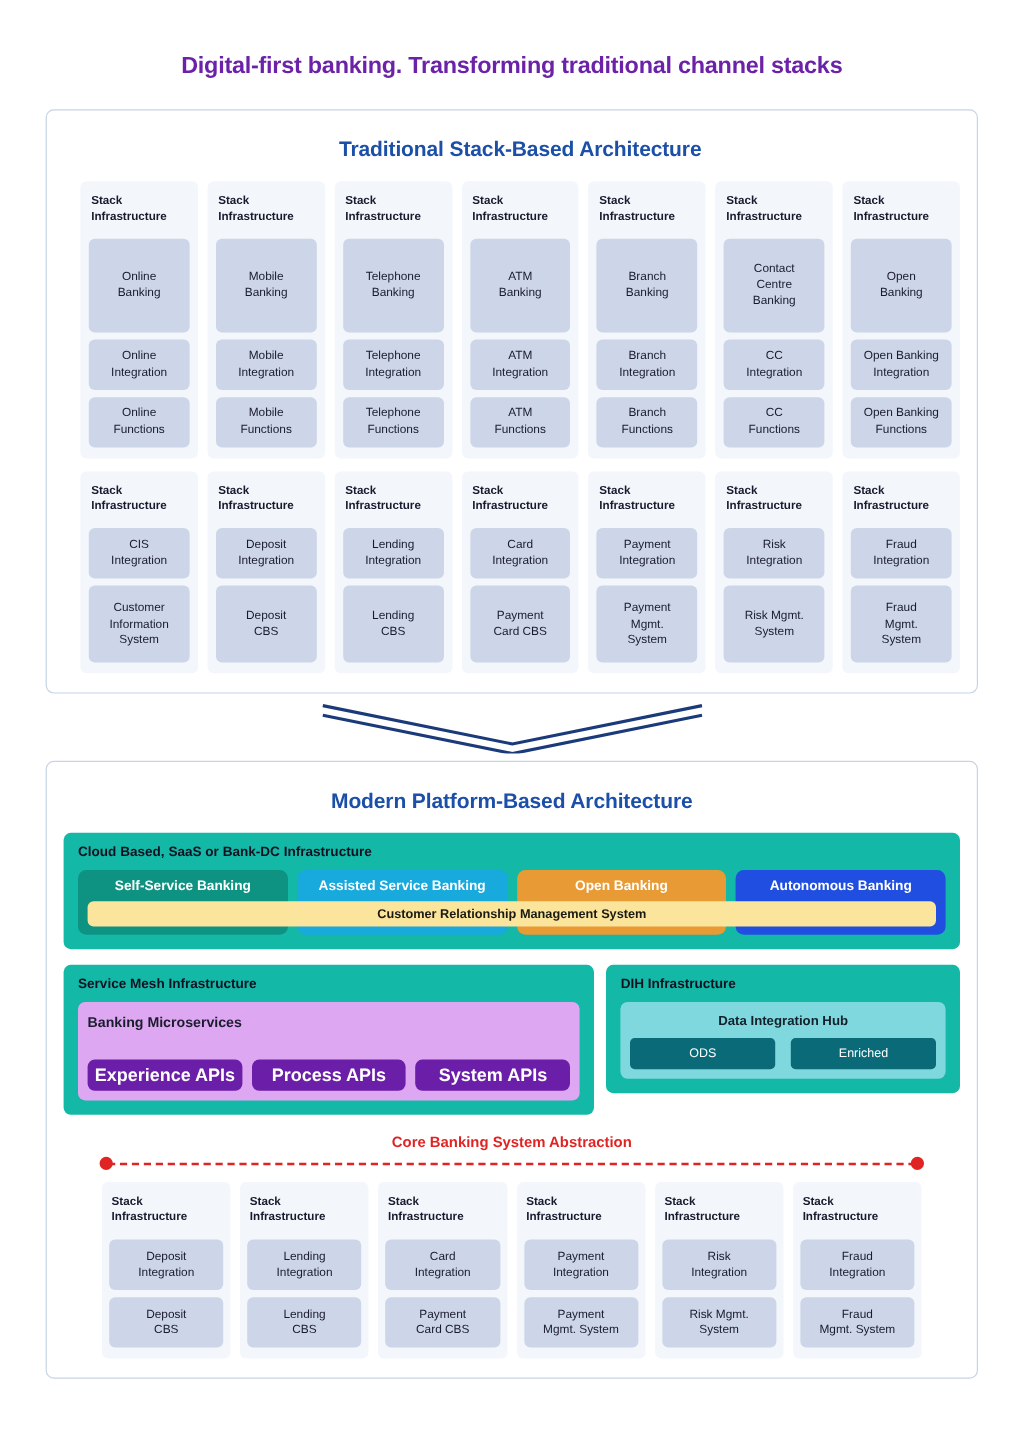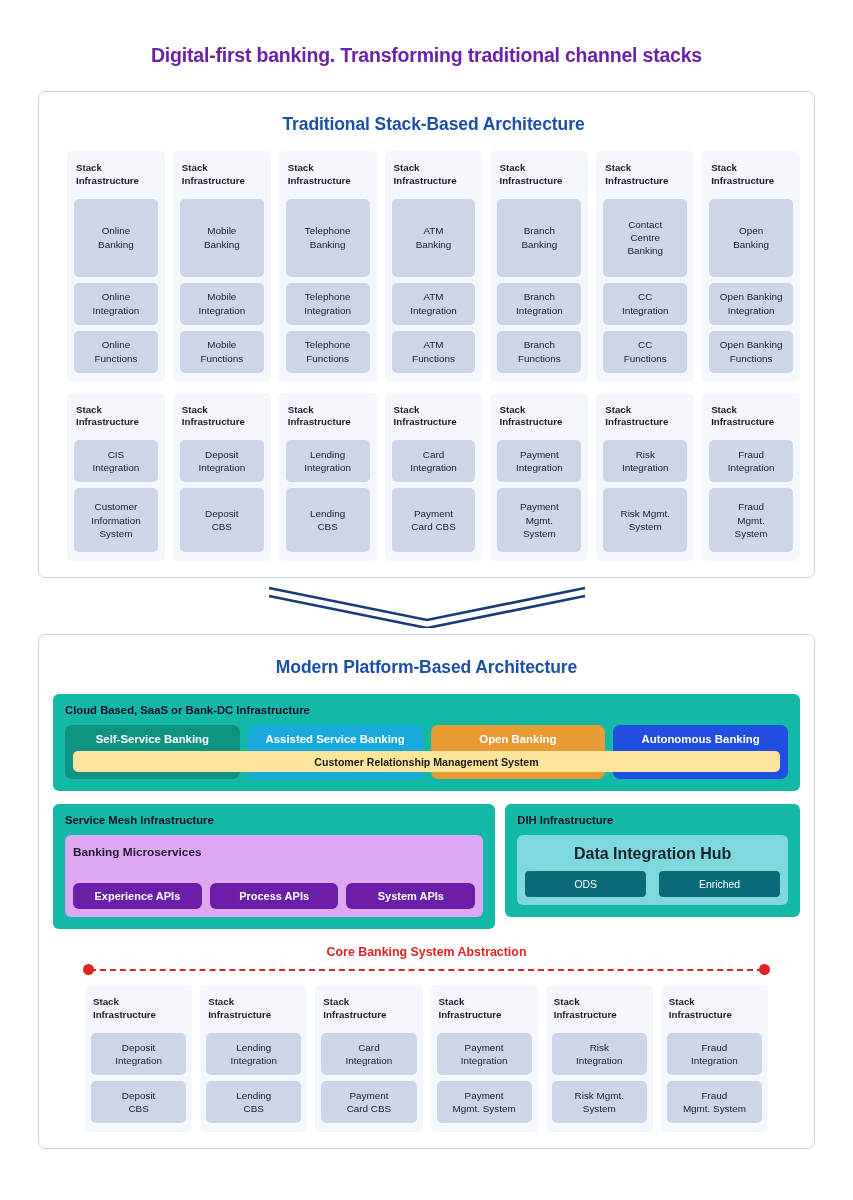--- a/index.html
+++ b/index.html
@@ -160,39 +160,39 @@
     font-size: 11.8px;
     font-weight: bold;
     color: #1b1b2e;
     padding: 3px 0 24px 0;
   }
   .api-row { display: flex; gap: 8px; }
   .api-pill {
     flex: 1 1 0;
     background: #6b1fa8;
     color: #ffffff;
-    font-size: 11px;
+    font-size: 15px;
     font-weight: bold;
     border-radius: 6px;
     height: 26px;
     display: flex;
     align-items: center;
     justify-content: center;
     min-width: 0;
   }
 
   .dih-inner {
     background: #7fd9e0;
     background: #7ed8de;
     border-radius: 6px;
     padding: 7px 8px 8px 8px;
   }
   .dih-name {
     text-align: center;
-    font-size: 16px;
+    font-size: 11px;
     font-weight: bold;
     color: #13212b;
     padding: 3px 0 8px 0;
   }
   .dih-row { display: flex; gap: 13px; }
   .dih-pill {
     flex: 1 1 0;
     background: #0a6a78;
     color: #ffffff;
     font-size: 10.4px;

